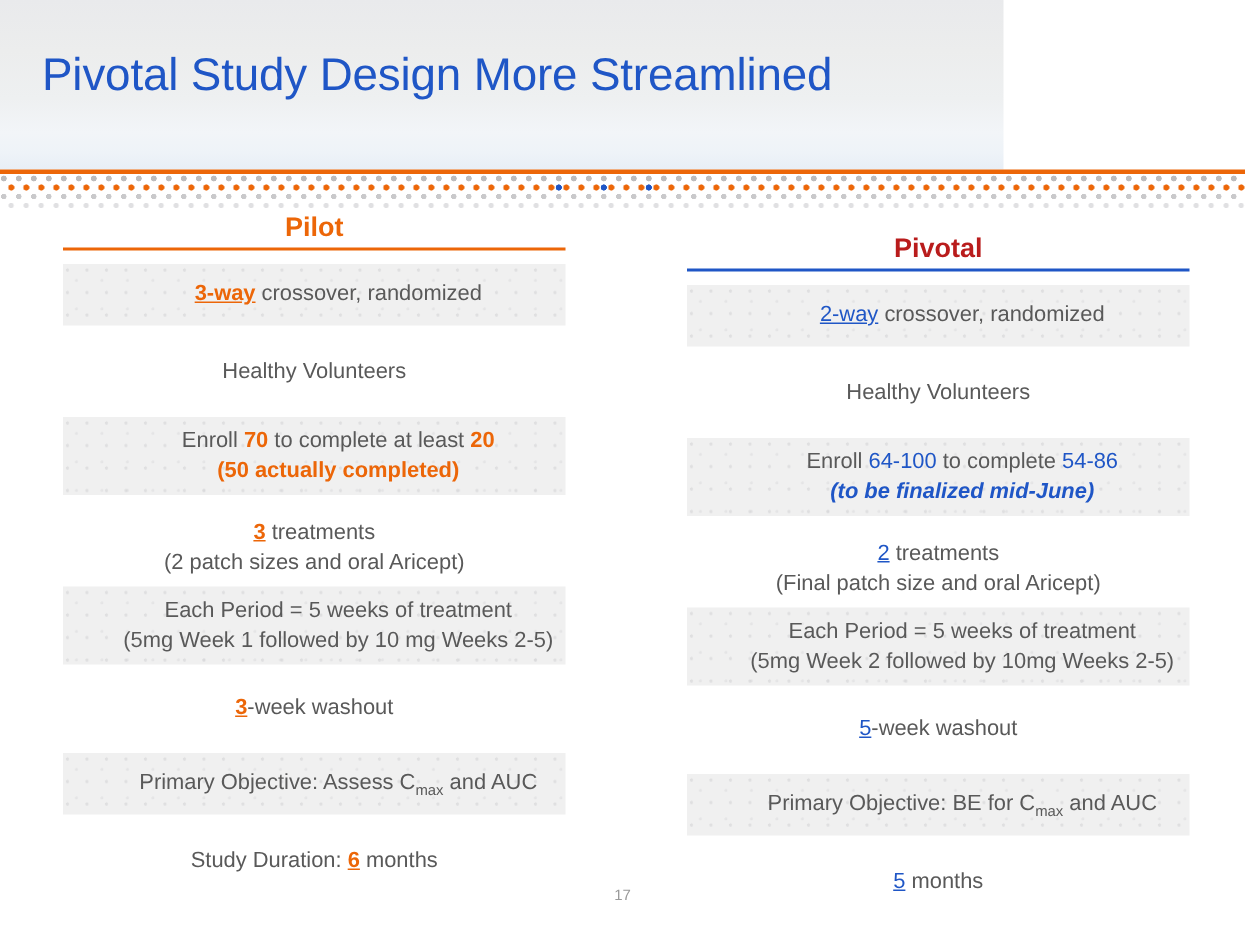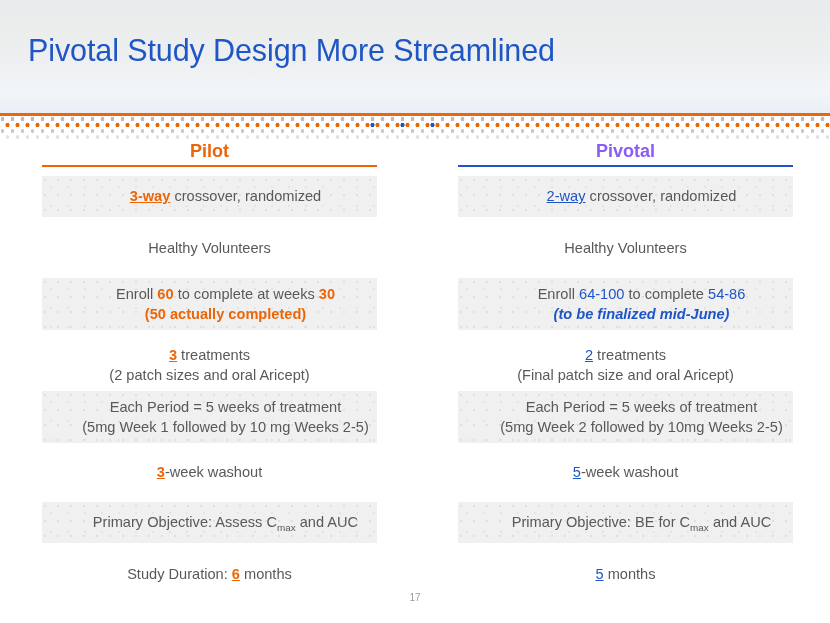--- a/index.html
+++ b/index.html
@@ -21,21 +21,21 @@
     left: 0; top: 0;
     width: 830px;
     height: 623px;
     background: #ffffff;
   }
 
   
   .header-band {
     position: absolute;
     left: 0; top: 0;
-    width: 830px;
+    width: 669px;
     height: 113px;
     background: linear-gradient(180deg,
         #e9eaec 0%,
         #eceded 30%,
         #eef0f1 58%,
         #f2f5f8 78%,
         #eef3f8 90%,
         #e8eef6 100%);
   }
   .slide-title {
@@ -127,21 +127,21 @@
   .col-right { left: 458px; }
 
   .col-head {
     text-align: center;
     font-size: 18px;
     font-weight: bold;
     padding-bottom: 3px;
     line-height: 22px;
   }
   .col-head.pilot   { color: #ec6608; border-bottom: 2.5px solid #ec6608; }
-  .col-head.pivotal { color: #8b5cf6; border-bottom: 2.5px solid #1f56c6; }
+  .col-head.pivotal { color: #b91c1c; border-bottom: 2.5px solid #1f56c6; margin-top: 14px; }
 
   .row {
     text-align: center;
     color: #595959;
     font-size: 14.6px;
     line-height: 19.5px;
     box-sizing: border-box;
   }
   .row.shaded {
     background-color: #f0f0f0;
@@ -218,21 +218,21 @@
 
       <div class="gap-m"></div>
 
       <div class="row plain r-1line">
         <span>Healthy Volunteers</span>
       </div>
 
       <div class="gap-s"></div>
 
       <div class="row shaded r-2line">
-        <span>Enroll </span><span class="ac-o">60</span><span> to complete at weeks </span><span class="ac-o">30</span><br>
+        <span>Enroll </span><span class="ac-o">70</span><span> to complete at least </span><span class="ac-o">20</span><br>
         <span class="ac-oi">(50 actually completed)</span>
       </div>
 
       <div class="gap-s"></div>
 
       <div class="row plain r-2line">
         <span class="ac-ou">3</span><span> treatments</span><br>
         <span>(2 patch sizes and oral Aricept)</span>
       </div>
 

